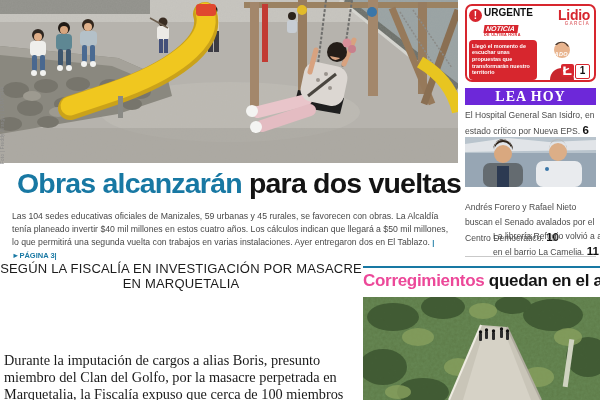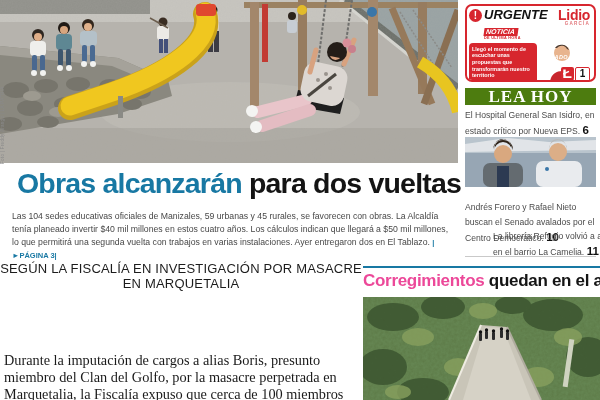--- a/index.html
+++ b/index.html
@@ -13,41 +13,41 @@
     font-size:4.5px;color:#8a8a8a;letter-spacing:.3px;white-space:nowrap;}
 
   
   #right-col{position:absolute;left:465px;top:0;width:131px;}
   .ad{position:absolute;left:0;top:4px;width:127px;height:74px;border:2px solid #d7262e;
       border-radius:7px;background:#fff;overflow:hidden;}
   .ad-row1{display:flex;align-items:flex-start;padding:2px 2px 0 2px;}
   .alert-circle{width:13px;height:13px;border-radius:50%;background:#d7262e;color:#fff;
       font-weight:bold;font-size:10px;text-align:center;line-height:13px;flex:0 0 13px;margin-top:1px;}
   .ad-titles{margin-left:2px;line-height:1;}
-  .ad-urgente{font-style:italic;font-weight:800;font-size:13px;color:#111;}
+  .ad-urgente{font-weight:800;font-size:10px;color:#111;}
   .ad-noticia{font-style:italic;font-weight:800;font-size:7px;color:#fff;background:#d7262e;
       padding:0 3px 1px 2px;display:inline-block;transform:skewX(-8deg);}
   .ad-ultima{font-size:3.8px;color:#d7262e;font-weight:bold;letter-spacing:.3px;}
   .ad-brand{margin-left:auto;text-align:right;line-height:1;padding-right:2px;}
   .brand-first{color:#d7262e;font-weight:800;font-size:14px;letter-spacing:-.3px;}
   .brand-last{color:#e2777c;font-weight:700;font-size:4.6px;letter-spacing:1.2px;}
   .ad-row2{display:flex;padding:2px;}
   .ad-msg{background:#d7262e;border-radius:4px;color:#fff;font-weight:bold;
       font-size:5.4px;line-height:6.6px;padding:3px;width:62px;}
   .ad-right{position:relative;flex:1;height:40px;}
   .ad-senado{position:absolute;right:24px;top:11px;color:#fff;font-weight:800;
       font-style:italic;font-size:5.5px;letter-spacing:.4px;z-index:3;}
   .ballot{position:absolute;right:2px;bottom:1px;display:flex;z-index:3;}
   .ballot-logo{width:13px;height:13px;background:#d7262e;border-radius:2px;display:flex;
       align-items:center;justify-content:center;}
   .ballot-num{width:13px;height:13px;background:#fff;border:1px solid #d7262e;border-radius:2px;
       color:#111;font-weight:800;font-size:10px;text-align:center;line-height:12px;margin-left:1px;}
 
-  .lea-banner{position:absolute;left:0;top:88px;width:131px;height:17px;background:#4d7c0f;
-      color:#fff;font-family:"Liberation Serif",serif;font-weight:bold;font-size:17px;
+  .lea-banner{position:absolute;left:0;top:88px;width:131px;height:17px;background:#6d28d9;
+      color:#fff;font-family:"Liberation Serif",serif;font-weight:bold;font-size:14px;
       text-align:center;line-height:17px;letter-spacing:1px;}
   .lea-item{position:absolute;left:0;width:131px;font-size:8.6px;line-height:15px;color:#4b4b4b;}
   .lea-item .pg{font-weight:800;font-size:11.5px;color:#111;}
   #lea-item-0{top:108px;}
   #men-photo{position:absolute;left:0;top:137px;width:131px;height:50px;}
   #lea-item-1{top:200px;}
   #lea-item-2{top:229px;margin-left:28px;}
   .lea-divider{position:absolute;left:0;top:256px;width:131px;border-top:1px solid #c9c9c9;}
 
   

